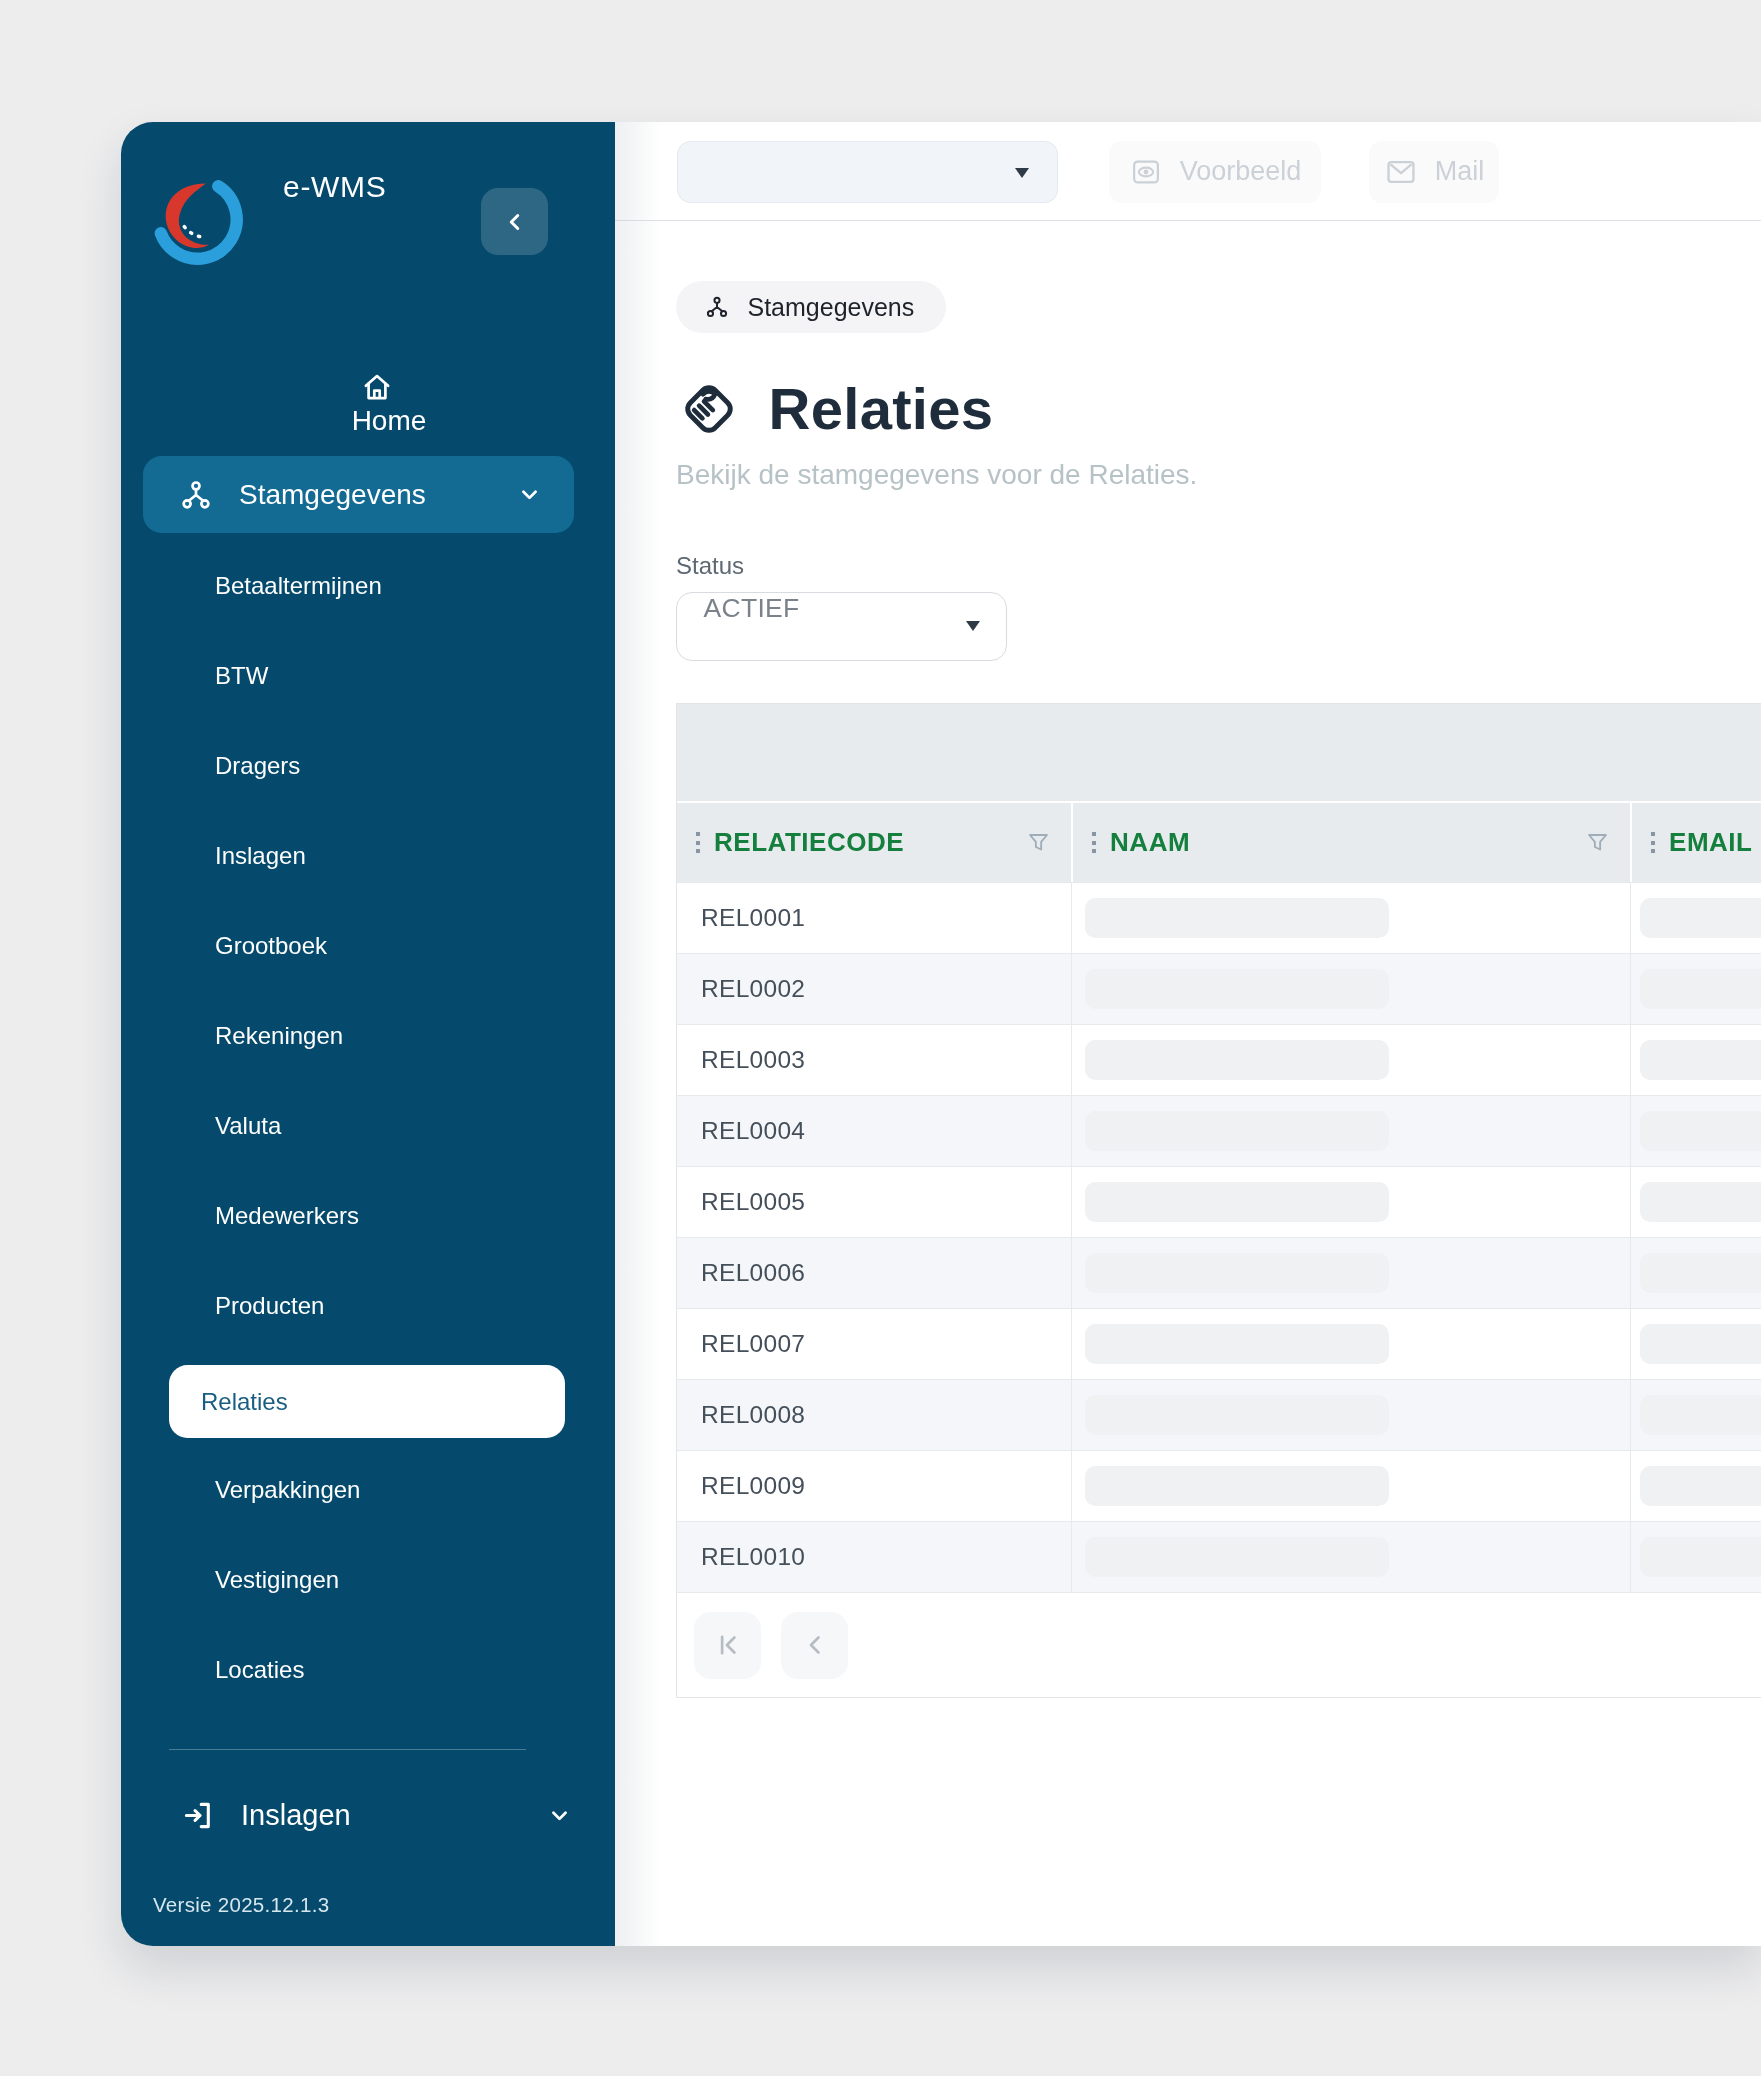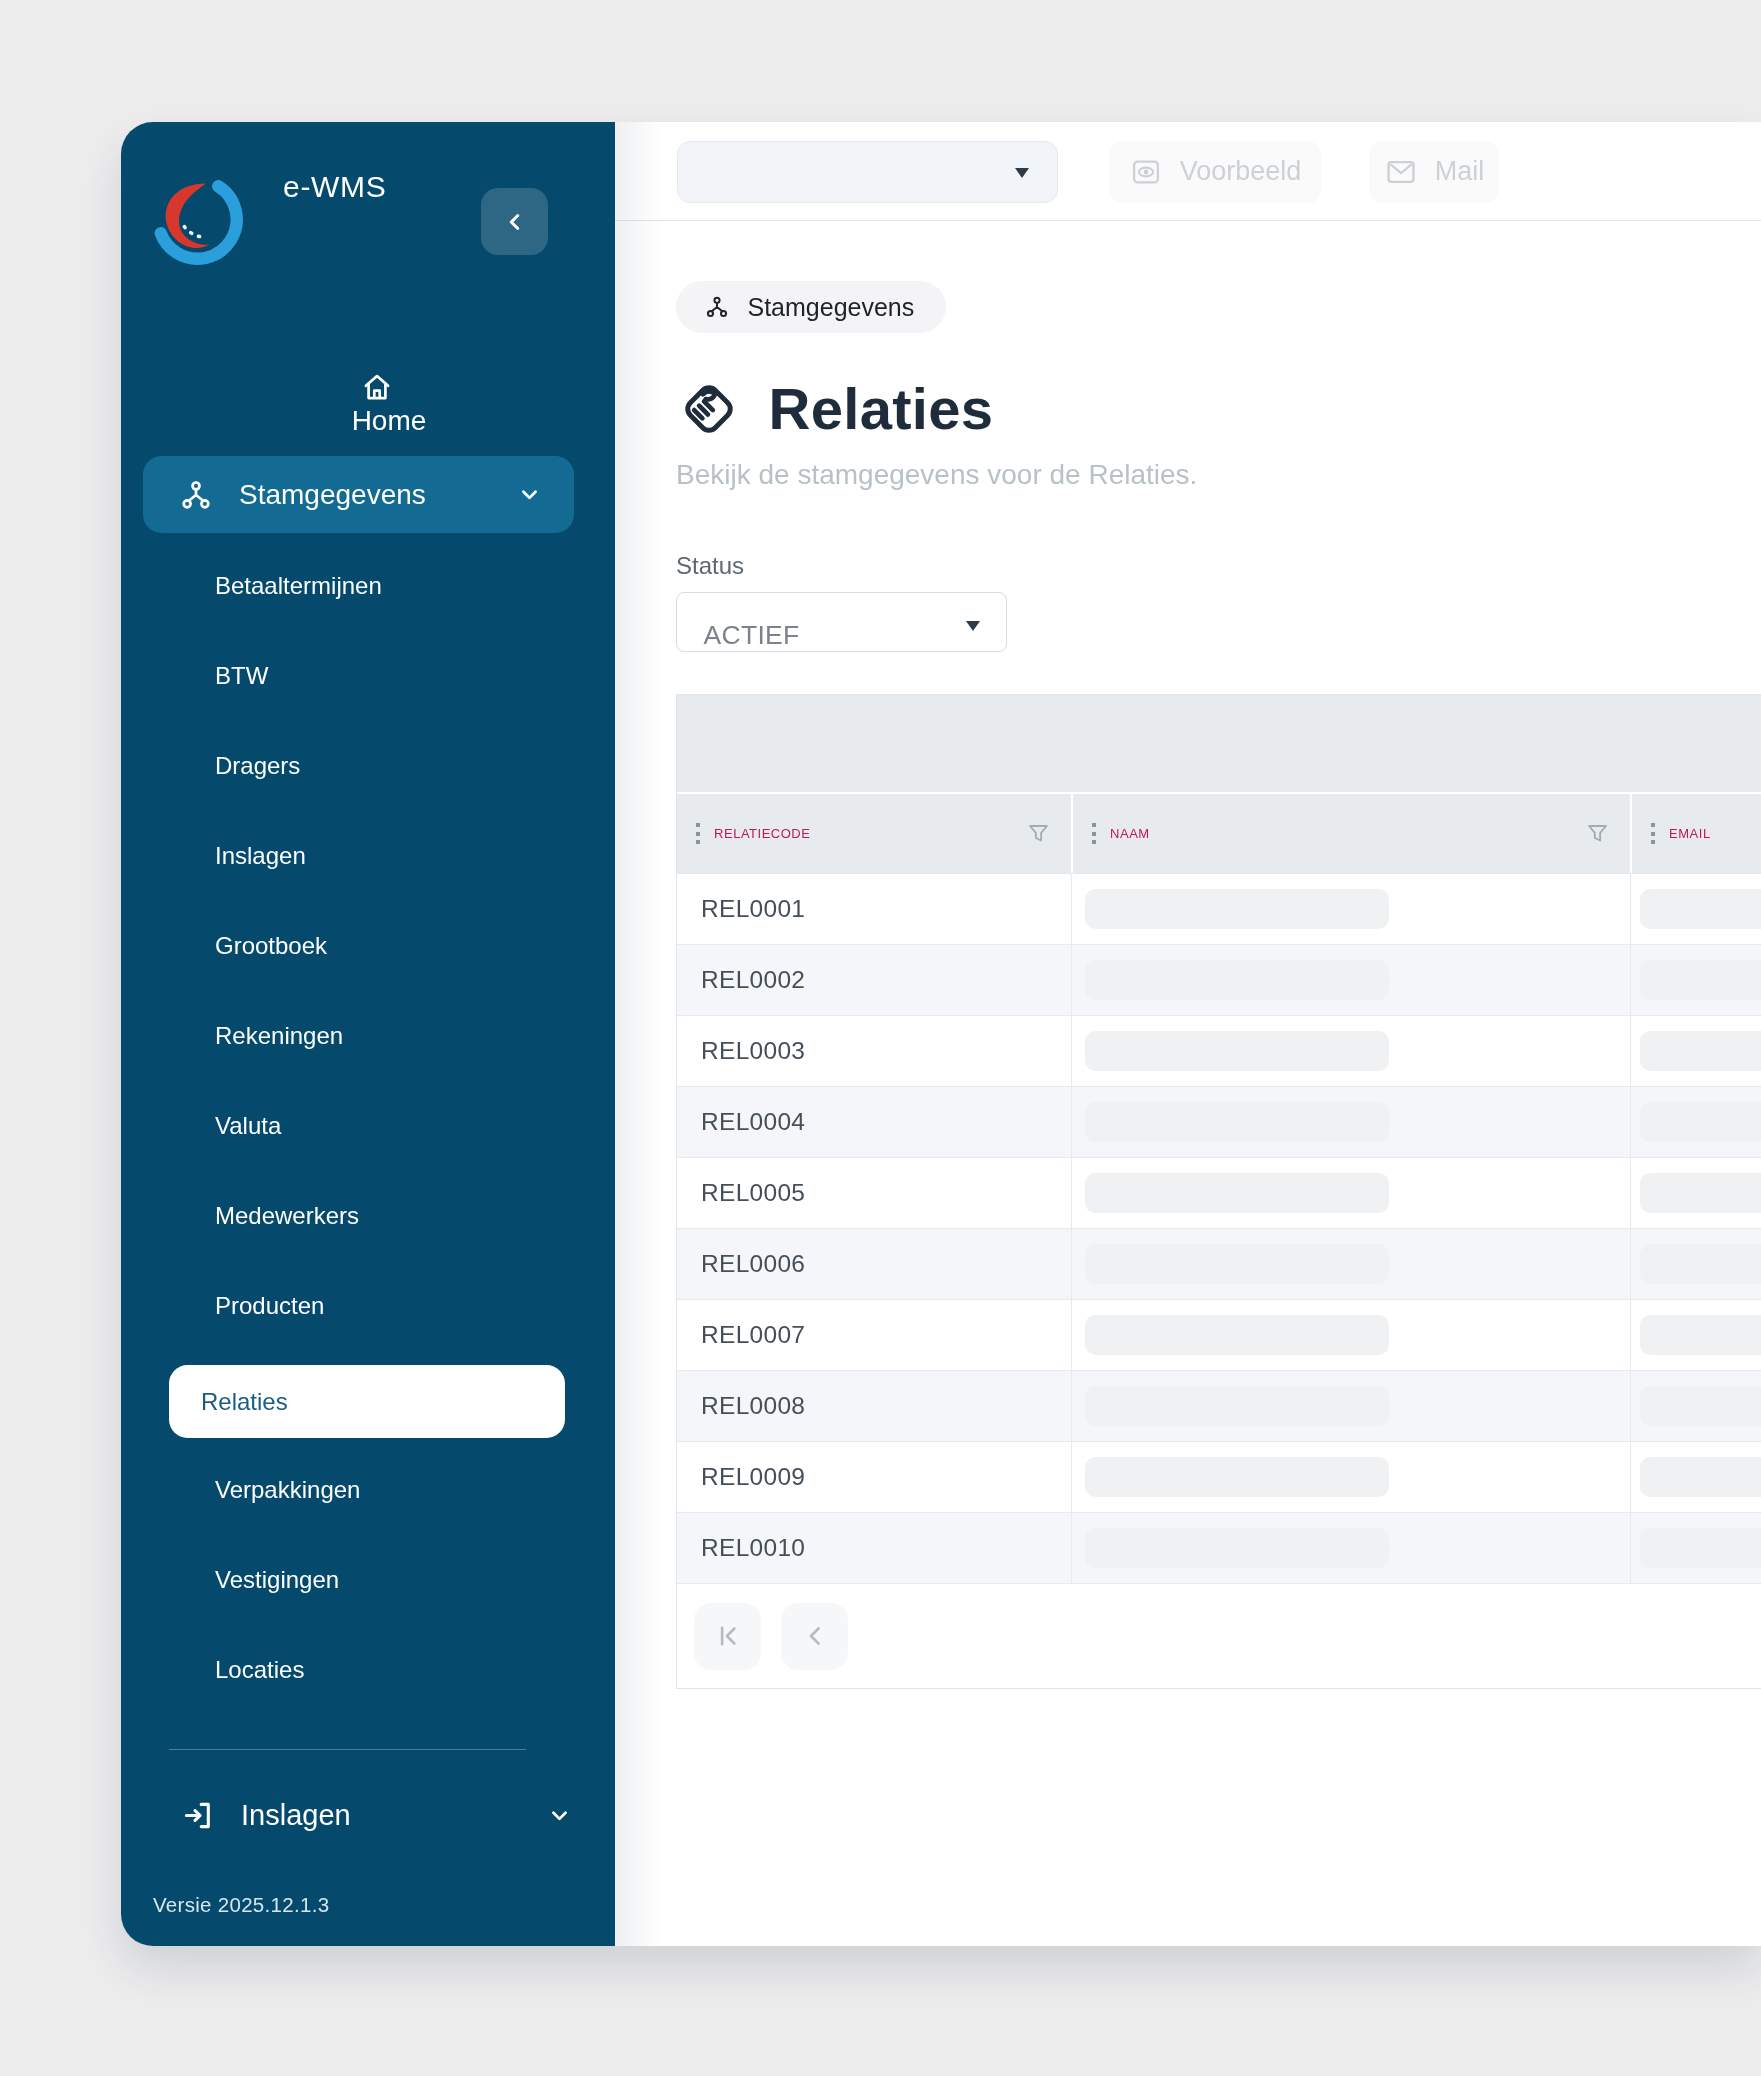--- a/index.html
+++ b/index.html
@@ -127,43 +127,43 @@
   .chip svg { width: 28px; height: 28px; }
 
   .title-row { margin-top: 42px; display: flex; align-items: center; gap: 26.5px; }
   .title-row svg { width: 66px; height: 66px; }
   .page-title { font-size: 58px; font-weight: 600; color: #1e2c3b; letter-spacing: 0.3px; }
 
   .subtitle { margin-top: 17px; font-size: 28px; color: #b7c2c6; height: 32px; }
 
   .status-label { margin-top: 61px; font-size: 24px; color: #5d6872; }
   .status-select {
-    margin-top: 12px; width: 331px; height: 60px;
-    border: 1.3px solid #d8dce0; border-radius: 8px; background: #fff;
-    display: flex; align-items: flex-end; padding: 0 26.5px;
+    margin-top: 12px; width: 331px; height: 69px;
+    border: 1.3px solid #d8dce0; border-radius: 16px; background: #fff;
+    display: flex; align-items: flex-start; padding: 0 26.5px;
     font-size: 26.5px; color: #7b828b; letter-spacing: 0.3px;
     position: relative; cursor: pointer;
   }
   .status-select .caret {
     position: absolute; right: 26.5px; top: 28px;
     width: 0; height: 0;
     border-left: 7.3px solid transparent; border-right: 7.3px solid transparent;
     border-top: 10px solid #2e3a46;
   }
 
   
   .grid { margin-top: 42px; width: 1191px; border: 1.3px solid #e2e5e8; background: #fff; }
   .grid-band { height: 99px; background: #e7ebee; border-bottom: 2.6px solid #fff; }
   .grid-header { display: flex; height: 79px; background: #e7ebee; }
   .gh-cell { display: flex; align-items: center; padding: 0 18.5px; cursor: pointer; }
   .gh-cell + .gh-cell { border-left: 2px solid #fff; }
   .col1 { width: 394px; flex: 0 0 394px; }
   .col2 { width: 559px; flex: 0 0 559px; }
   .col3 { flex: 1; }
-  .gh-label { font-size: 13px; font-weight: 400; color: #be185d; letter-spacing: 0.5px; margin-left: 14.6px; }
+  .gh-label { font-size: 26px; font-weight: 700; color: #15803d; letter-spacing: 0.5px; margin-left: 14.6px; }
   .gh-cell svg.funnel { width: 29px; height: 29px; margin-left: auto; }
   .handle { display: flex; flex-direction: column; gap: 4.6px; }
   .handle i { width: 4px; height: 4px; background: #8796a2; display: block; }
 
   .row { display: flex; height: 71px; border-top: 1.3px solid #e7eaec; background: #fff; cursor: pointer; }
   .row:nth-child(even) { background: #f4f6f9; }
   .cell { display: flex; align-items: center; }
   .cell + .cell { border-left: 1.3px solid #e7eaec; }
   .cell.c-code { padding-left: 24px; font-size: 24.5px; color: #454f5a; letter-spacing: 0.3px; }
   .bar { height: 40px; border-radius: 10.6px; background: #f0f1f3; }

